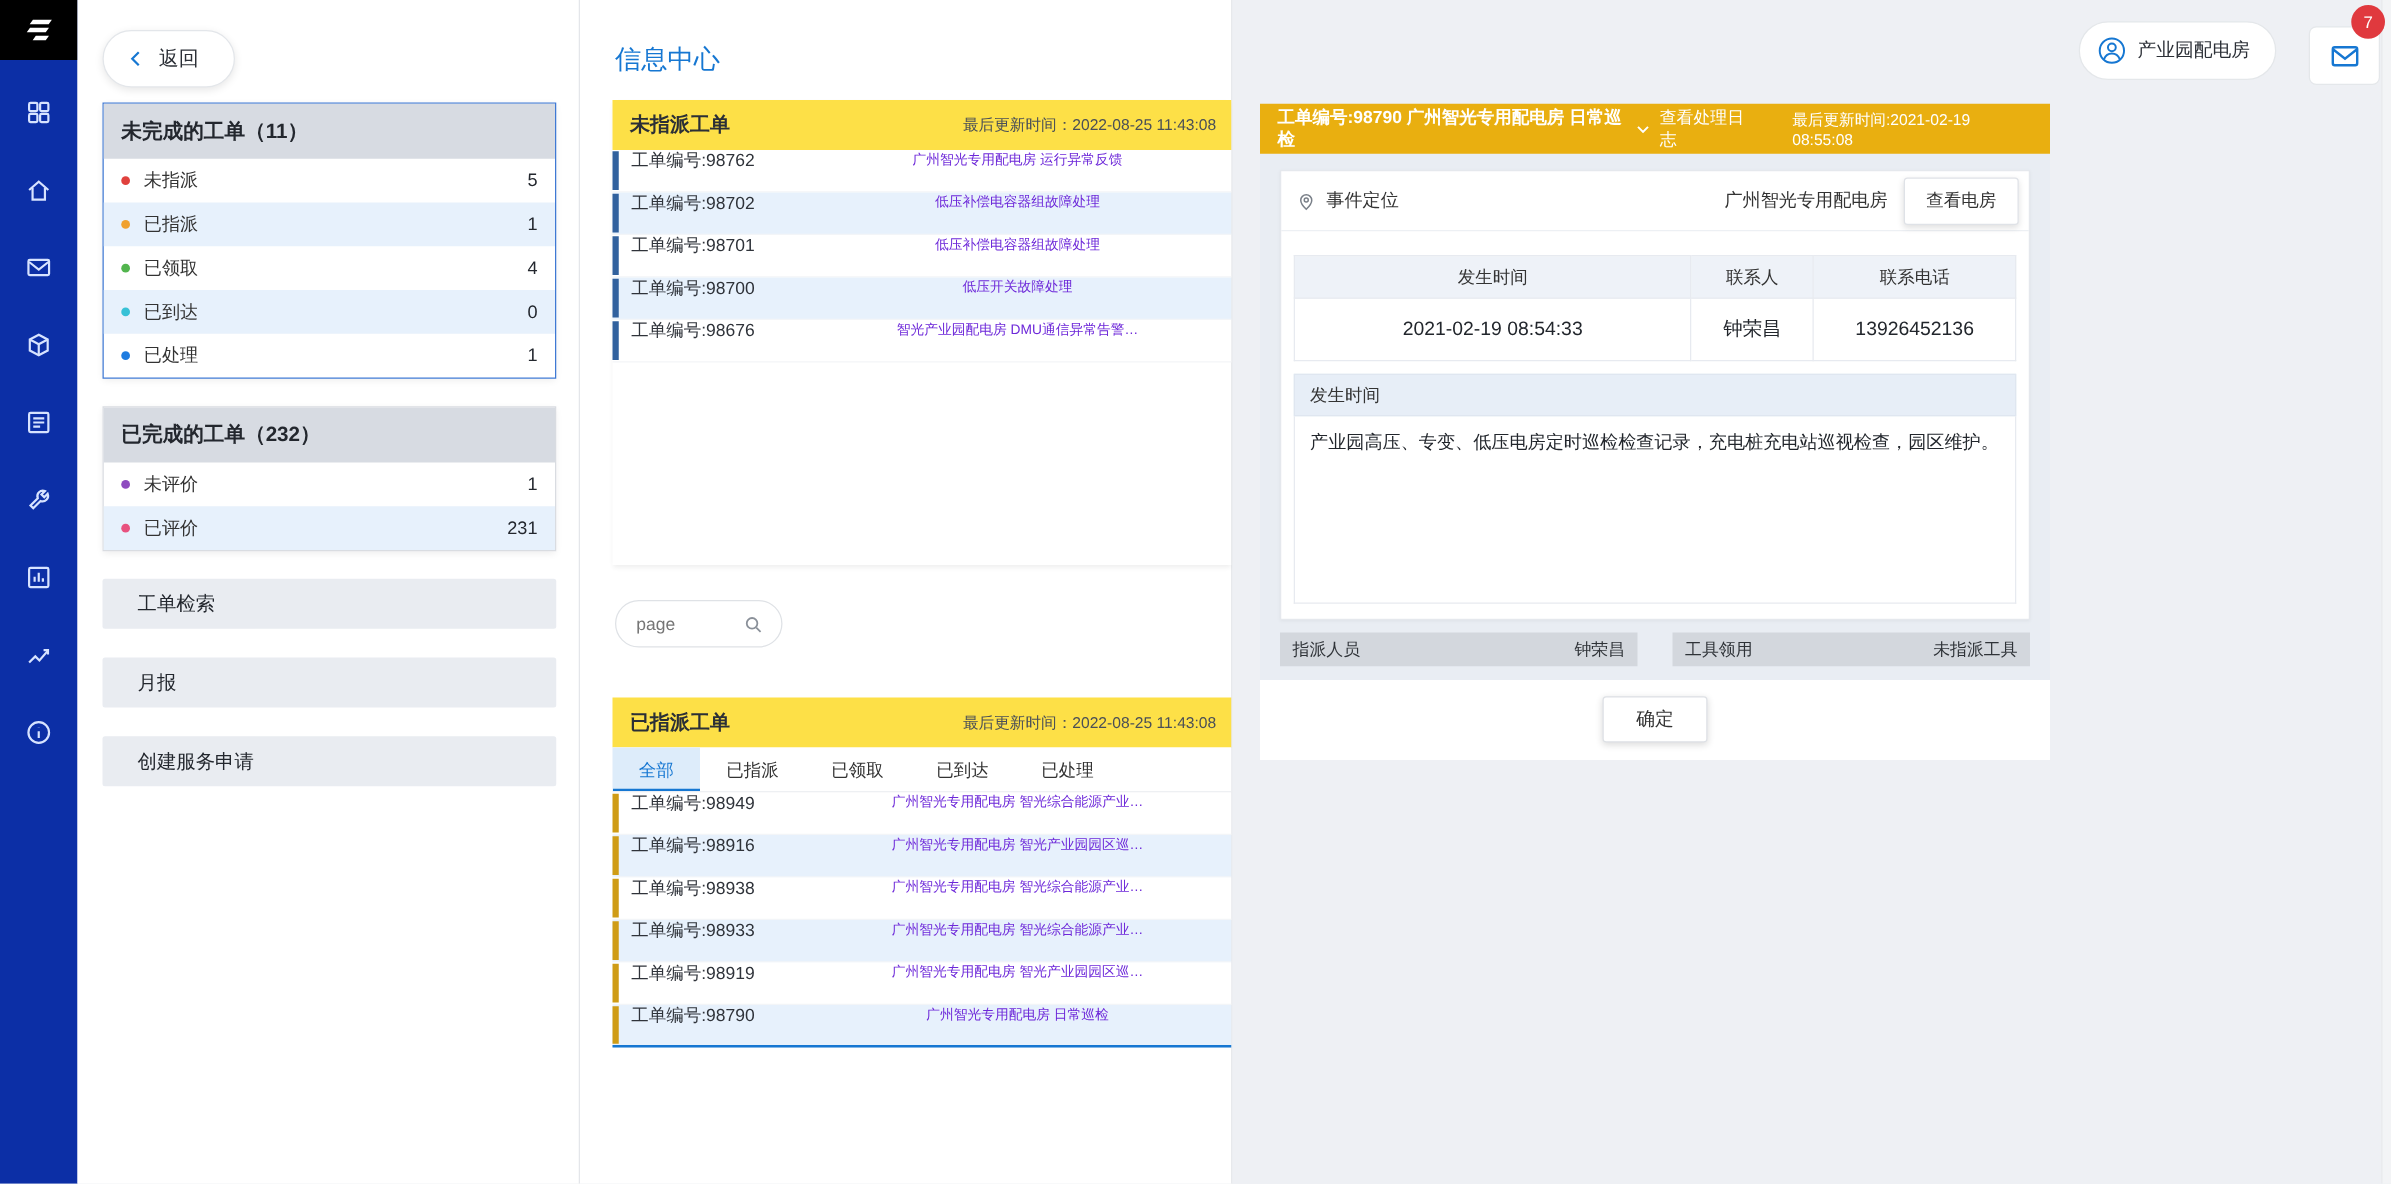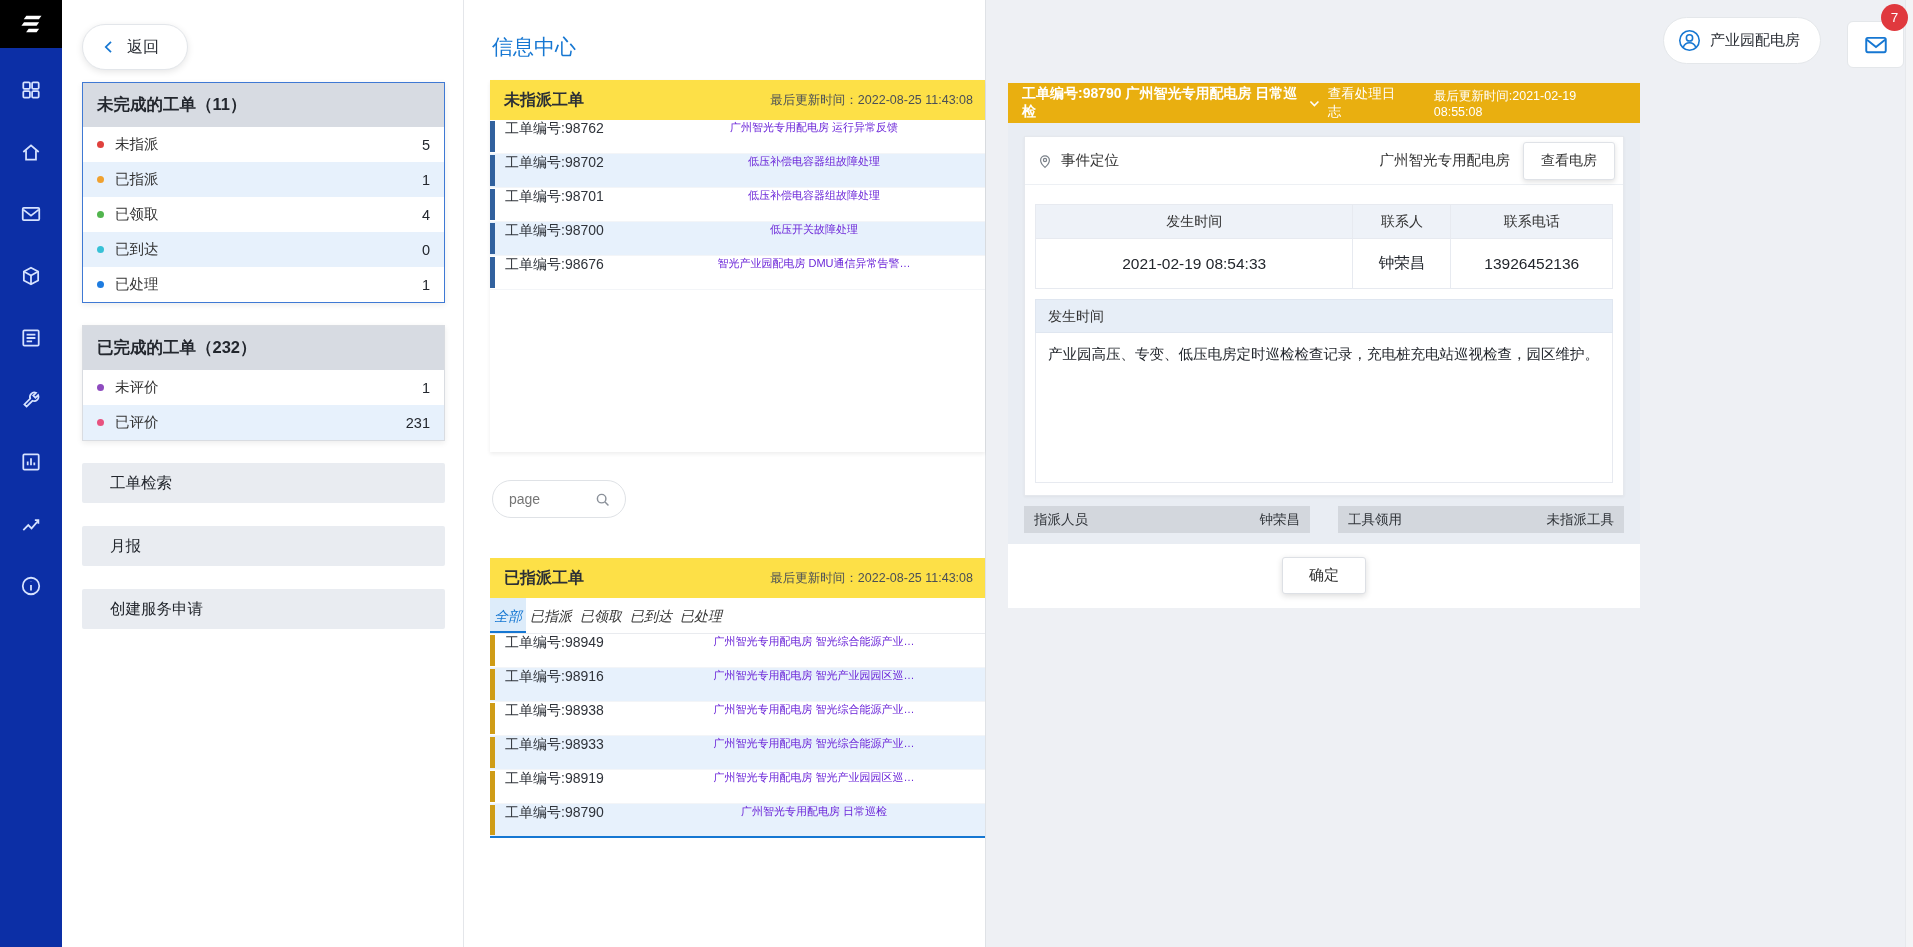--- a/index.html
+++ b/index.html
@@ -45,21 +45,21 @@
   .wid { width:148px; padding-left:10px; font-size:14px; color:#2f333a; flex:none; }
   .wdesc { flex:1; text-align:center; font-size:11px; color:#6d28d9; padding:0 8px;
     white-space:nowrap; overflow:hidden; text-overflow:ellipsis; }
   .wrow.selected { border-bottom:2px solid #1677d2; }
   .page-pill { margin:28px 0 40px 2px; width:134px; height:38px; border:1px solid #dfe2e6; border-radius:19px;
     display:flex; align-items:center; padding:0 14px 0 16px; background:#fff; }
   .page-pill input { border:0; outline:0; width:72px; font-size:14px; color:#6e747d; background:transparent;
     font-family:"Liberation Sans", sans-serif; }
   .page-pill .mag { margin-left:auto; cursor:pointer; display:flex; }
   .tabbar { display:flex; height:36px; border-bottom:1px solid #e9ebef; background:#fff; }
-  .tab { padding:0 4px; line-height:36px; font-size:14px; color:#333; cursor:pointer;font-style:italic; }
+  .tab { padding:0 21px; line-height:36px; font-size:14px; color:#333; cursor:pointer; }
   .tab.active { background:#ddecfa; color:#1677d2; box-shadow:inset 0 -2px 0 #1677d2; }
   
   .detail-area { flex:1; position:relative; background:#eef0f4; }
   .detail-panel { position:absolute; left:22px; top:83px; width:632px; background:#e9edf3; padding-bottom:0; }
   .yellow-bar { height:40px; background:#e9af10; display:flex; align-items:center; padding:0 14px; color:#fff; }
   .y-title { font-size:14px; font-weight:bold; }
   .y-log { display:flex; align-items:center; gap:7px; font-size:13.5px; margin-left:auto; cursor:pointer; }
   .y-updated { font-size:12.5px; margin-left:26px; }
   .white-card { margin:13px 16px 0; background:#fff; border:1px solid #e5e8ed; box-shadow:0 1px 3px rgba(0,0,0,.05); }
   .event-row { height:48px; display:flex; align-items:center; padding:0 8px 0 12px; border-bottom:1px solid #edf0f4; }

